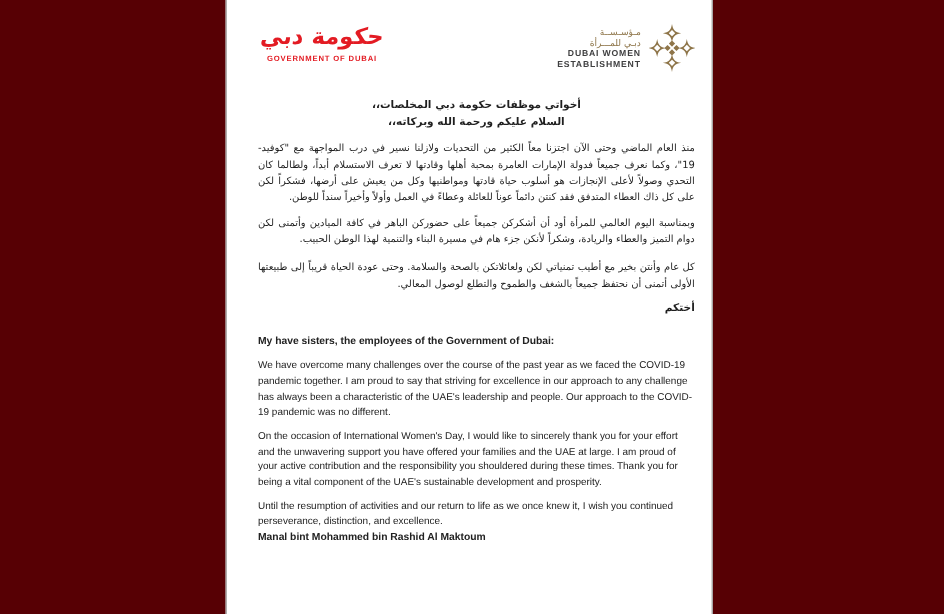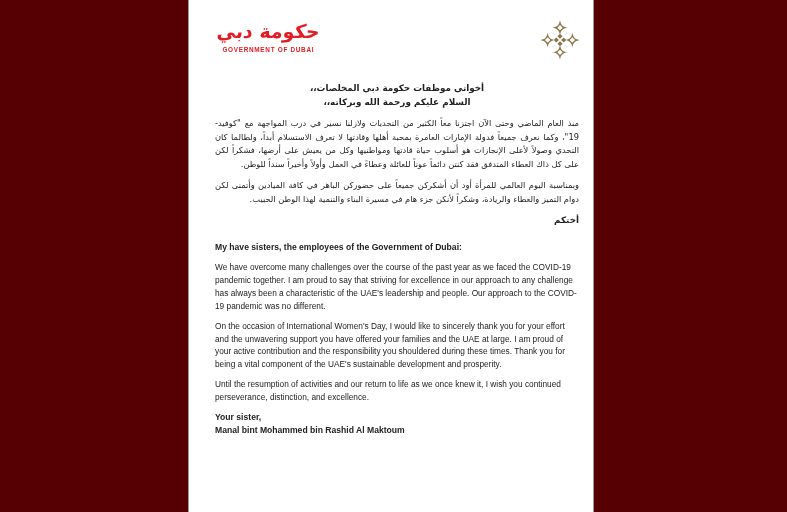--- a/index.html
+++ b/index.html
@@ -140,20 +140,26 @@
 <div class="stage">
   <div class="paper">
 
     <div class="logos">
       <div class="gov-logo">
         <div class="gov-arabic">حكومة دبي</div>
         <div class="gov-en">GOVERNMENT OF DUBAI</div>
       </div>
 
       <div class="dwe-logo">
+        <div class="dwe-text">
+          <div class="dwe-ar">مـؤسـســة</div>
+          <div class="dwe-ar">دبـي للمـــرأة</div>
+          <div class="dwe-en">DUBAI WOMEN</div>
+          <div class="dwe-en">ESTABLISHMENT</div>
+        </div>
         <svg class="dwe-emblem" viewBox="0 0 40 44" xmlns="http://www.w3.org/2000/svg">
           <g fill="#8e7549" fill-rule="evenodd">
             <path d="M20 1 C20.9 6.4, 22.6 8.1, 28 9 C22.6 9.9, 20.9 11.6, 20 17 C19.1 11.6, 17.4 9.9, 12 9 C17.4 8.1, 19.1 6.4, 20 1 Z M20 6.2 L22.8 9 L20 11.8 L17.2 9 Z"></path>
             <path d="M20 27 C20.9 32.4, 22.6 34.1, 28 35 C22.6 35.9, 20.9 37.6, 20 43 C19.1 37.6, 17.4 35.9, 12 35 C17.4 34.1, 19.1 32.4, 20 27 Z M20 32.2 L22.8 35 L20 37.8 L17.2 35 Z"></path>
             <path d="M7 14 C7.9 19.4, 9.6 21.1, 15 22 C9.6 22.9, 7.9 24.6, 7 30 C6.1 24.6, 4.4 22.9, -1 22 C4.4 21.1, 6.1 19.4, 7 14 Z M7 19.2 L9.8 22 L7 24.8 L4.2 22 Z"></path>
             <path d="M33 14 C33.9 19.4, 35.6 21.1, 41 22 C35.6 22.9, 33.9 24.6, 33 30 C32.1 24.6, 30.4 22.9, 25 22 C30.4 21.1, 32.1 19.4, 33 14 Z M33 19.2 L35.8 22 L33 24.8 L30.2 22 Z"></path>
             <path d="M20 15.4 L22.7 18.1 L20 20.8 L17.3 18.1 Z"></path>
             <path d="M23.9 19.3 L26.6 22 L23.9 24.7 L21.2 22 Z"></path>
             <path d="M20 23.2 L22.7 25.9 L20 28.6 L17.3 25.9 Z"></path>
             <path d="M16.1 19.3 L18.8 22 L16.1 24.7 L13.4 22 Z"></path>
@@ -161,29 +167,29 @@
         </svg>
       </div>
     </div>
 
     <div class="ar-section">
       <div class="ar-head">أخواتي موظفات حكومة دبي المخلصات،،</div>
       <div class="ar-head">السلام عليكم ورحمة الله وبركاته،،</div>
 
       <p class="ar-par">منذ العام الماضي وحتى الآن اجتزنا معاً الكثير من التحديات ولازلنا نسير في درب المواجهة مع "كوفيد- 19"، وكما نعرف جميعاً فدولة الإمارات العامرة بمحبة أهلها وقادتها لا تعرف الاستسلام أبداً، ولطالما كان التحدي وصولاً لأعلى الإنجازات هو أسلوب حياة قادتها ومواطنيها وكل من يعيش على أرضها، فشكراً لكن على كل ذاك العطاء المتدفق فقد كنتن دائماً عوناً للعائلة وعطاءً في العمل وأولاً وأخيراً سنداً للوطن.</p>
       <p class="ar-par">وبمناسبة اليوم العالمي للمرأة أود أن أشكركن جميعاً على حضوركن الباهر في كافة الميادين وأتمنى لكن دوام التميز والعطاء والريادة، وشكراً لأنكن جزء هام في مسيرة البناء والتنمية لهذا الوطن الحبيب.</p>
+      <p class="ar-par gap">كل عام وأنتن بخير مع أطيب تمنياتي لكن ولعائلاتكن بالصحة والسلامة. وحتى عودة الحياة قريباً إلى طبيعتها الأولى أتمنى أن نحتفظ جميعاً بالشغف والطموح والتطلع لوصول المعالي.</p>
 
       <div class="ar-close">أختكم</div>
     </div>
 
     <div class="en-section">
       <div class="en-head">My have sisters, the employees of the Government of Dubai:</div>
 
       <p class="en-par">We have overcome many challenges over the course of the past year as we faced the COVID-19 pandemic together. I am proud to say that striving for excellence in our approach to any challenge has always been a characteristic of the UAE's leadership and people. Our approach to the COVID-19 pandemic was no different.</p>
       <p class="en-par">On the occasion of International Women's Day, I would like to sincerely thank you for your effort and the unwavering support you have offered your families and the UAE at large. I am proud of your active contribution and the responsibility you shouldered during these times. Thank you for being a vital component of the UAE's sustainable development and prosperity.</p>
       <p class="en-par">Until the resumption of activities and our return to life as we once knew it, I wish you continued perseverance, distinction, and excellence.</p>
 
-      <div class="en-close">Your sister,</div>
       <div class="en-close" style="margin-top:0;">Manal bint Mohammed bin Rashid Al Maktoum</div>
     </div>
 
   </div>
 </div>
 
 </body></html>

